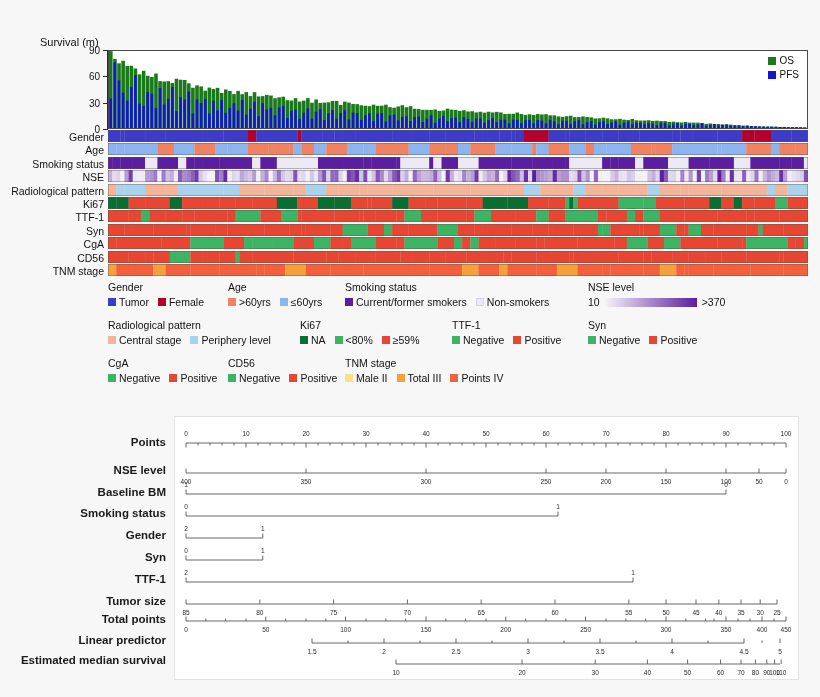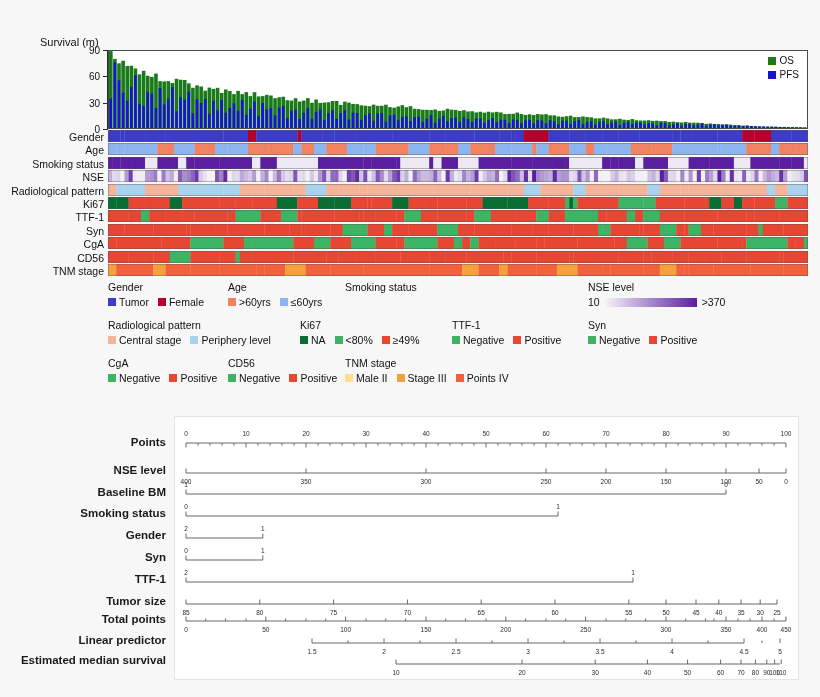--- a/index.html
+++ b/index.html
@@ -1219,20 +1219,30 @@
             <span>&gt;60yrs</span>
           </div>
           <div class="lg-item">
             <span class="lg-sw" style="background: rgb(140, 180, 238);"></span>
             <span>≤60yrs</span>
           </div>
         </div>
       </div>
       <div class="lg-group" style="left: 345px; top: 0px;">
         <div class="lg-title">Smoking status</div>
+        <div class="lg-items">
+          <div class="lg-item">
+            <span class="lg-sw" style="background: rgb(90, 30, 160);"></span>
+            <span>Current/former smokers</span>
+          </div>
+          <div class="lg-item">
+            <span class="lg-sw" style="background: rgb(236, 232, 244); border: 1px solid rgb(216, 212, 228);"></span>
+            <span>Non-smokers</span>
+          </div>
+        </div>
       </div>
       <div class="lg-group" style="left: 588px; top: 0px;">
         <div class="lg-title">NSE level</div>
         <div class="grad-row">
           <span>10</span>
           <span class="grad-bar" style="background: linear-gradient(to right, rgb(244, 242, 248), rgb(90, 30, 160));"></span>
           <span>&gt;370</span>
         </div>
       </div>
       <div class="lg-group" style="left: 108px; top: 38px;">
@@ -1254,21 +1264,21 @@
           <div class="lg-item">
             <span class="lg-sw" style="background: rgb(10, 110, 50);"></span>
             <span>NA</span>
           </div>
           <div class="lg-item">
             <span class="lg-sw" style="background: rgb(60, 180, 100);"></span>
             <span>&lt;80%</span>
           </div>
           <div class="lg-item">
             <span class="lg-sw" style="background: rgb(230, 70, 50);"></span>
-            <span>≥49%</span>
+            <span>≥59%</span>
           </div>
         </div>
       </div>
       <div class="lg-group" style="left: 452px; top: 38px;">
         <div class="lg-title">TTF-1</div>
         <div class="lg-items">
           <div class="lg-item">
             <span class="lg-sw" style="background: rgb(60, 180, 100);"></span>
             <span>Negative</span>
           </div>
@@ -1319,21 +1329,21 @@
       </div>
       <div class="lg-group" style="left: 345px; top: 76px;">
         <div class="lg-title">TNM stage</div>
         <div class="lg-items">
           <div class="lg-item">
             <span class="lg-sw" style="background: rgb(251, 224, 140);"></span>
             <span>Male II</span>
           </div>
           <div class="lg-item">
             <span class="lg-sw" style="background: rgb(245, 160, 60);"></span>
-            <span>Stage III</span>
+            <span>Total III</span>
           </div>
           <div class="lg-item">
             <span class="lg-sw" style="background: rgb(242, 96, 60);"></span>
             <span>Points IV</span>
           </div>
         </div>
       </div>
     </div>
 
   <div id="nomo-panel"></div>

